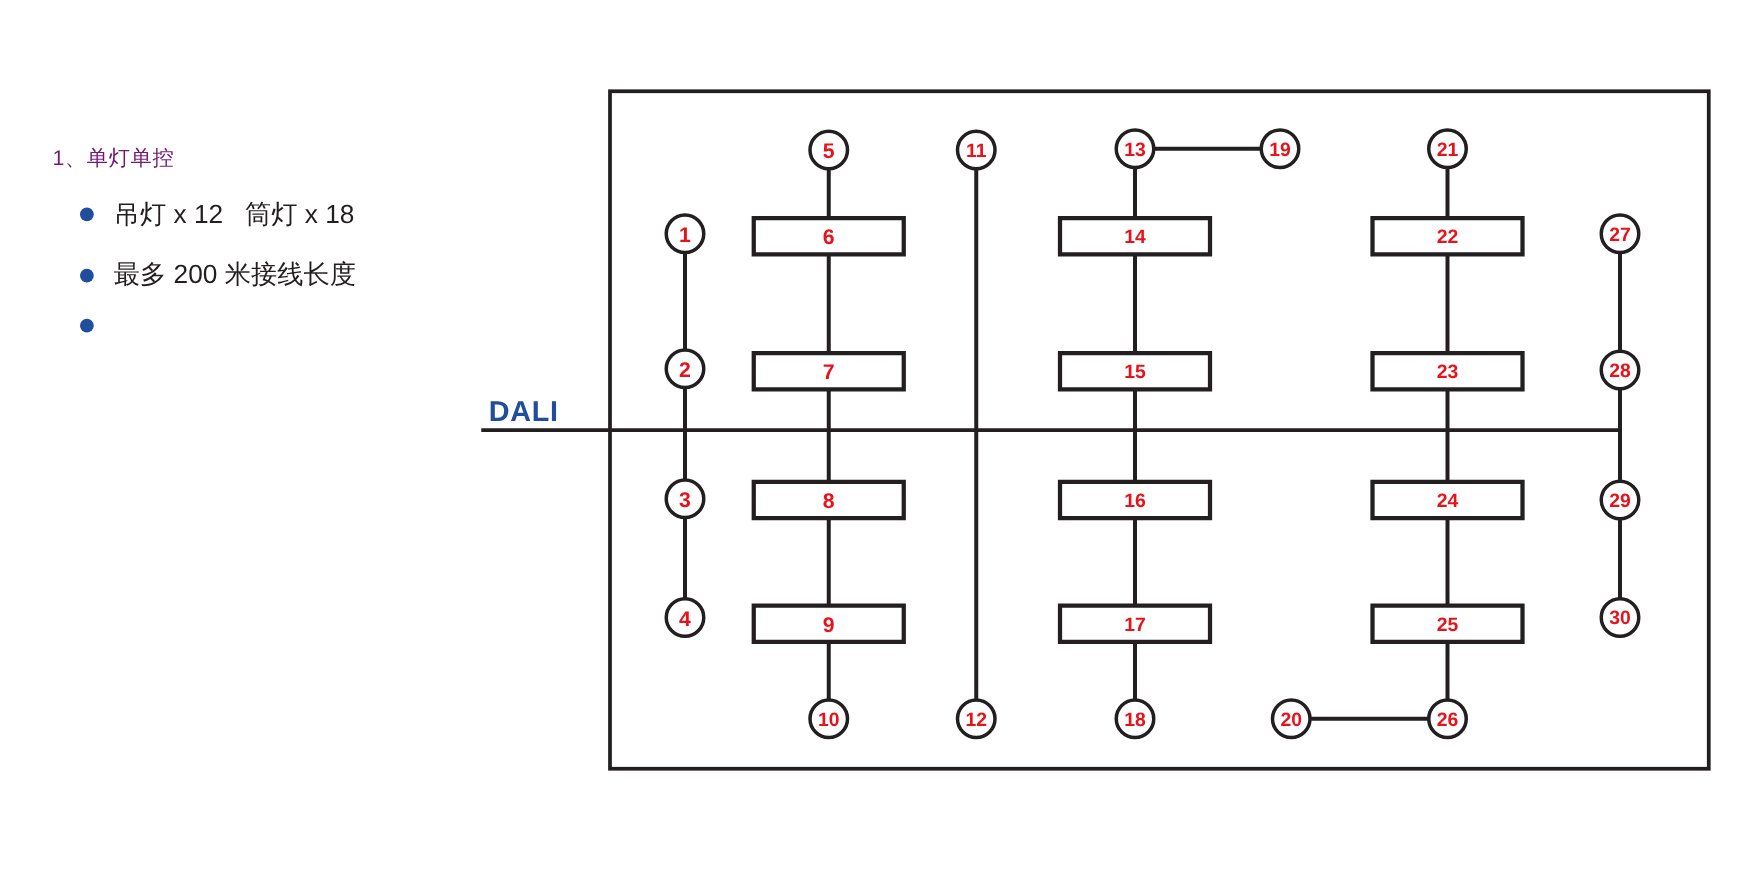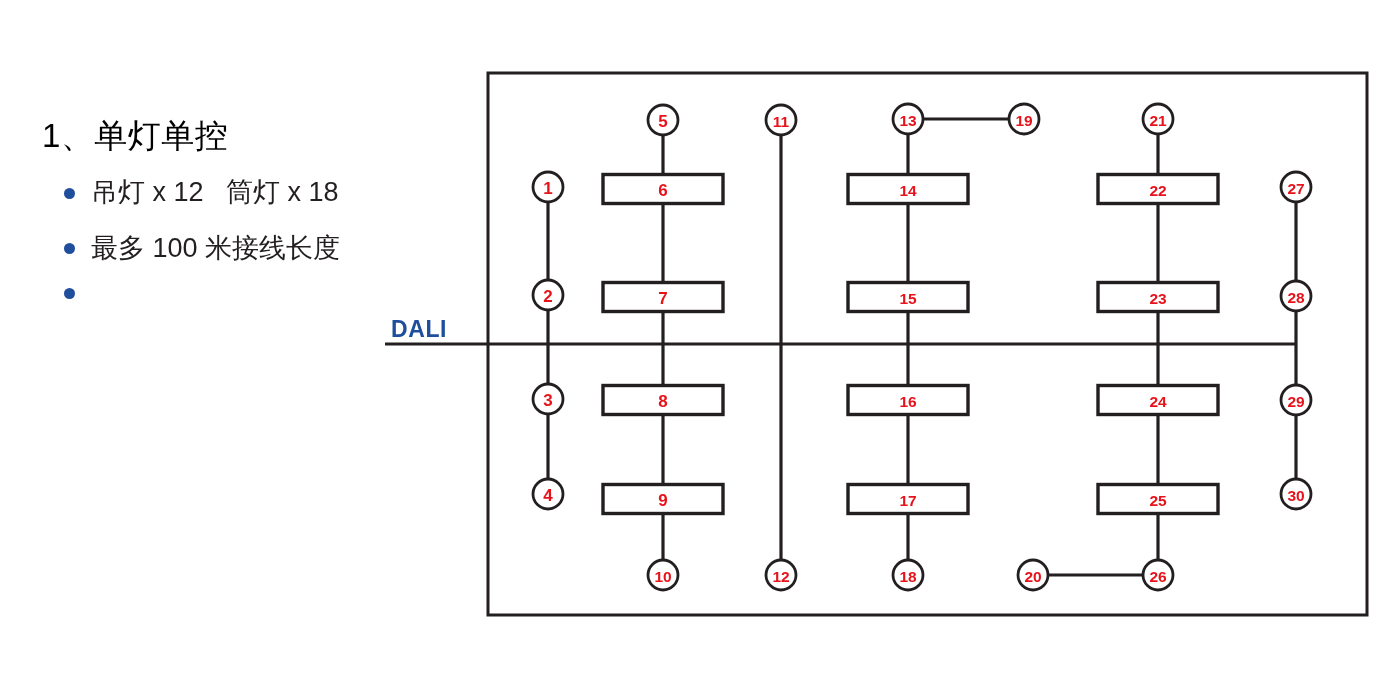--- a/index.html
+++ b/index.html
@@ -17,37 +17,37 @@
   }
 
   
   #left-panel {
     position: absolute;
     left: 42px;
     top: 118px;
     width: 360px;
   }
   #panel-title {
-    font-size: 33px;
+    font-size: 17px;
     font-weight: 400;
-    color: #000000;
+    color: #701a75;
     letter-spacing: 0.5px;
     margin: 0 0 22px 0;
     line-height: 1.1;
   }
   .bullet-list {
     list-style: none;
     margin: 0;
     padding: 0 0 0 22px;
   }
   .bullet-item {
     display: flex;
     align-items: center;
     margin-bottom: 22px;
-    font-size: 27px;
+    font-size: 21px;
     line-height: 1.25;
     color: #231f20;
   }
   .bullet-dot {
     width: 11px;
     height: 11px;
     border-radius: 50%;
     flex: 0 0 auto;
     margin-right: 16px;
     background: #1f4e9c;
@@ -109,21 +109,21 @@
 
 <div id="left-panel">
   <h1 id="panel-title">1、单灯单控</h1>
   <ul class="bullet-list">
     <li class="bullet-item">
       <span class="bullet-dot"></span>
       <span class="bullet-text">吊灯 x 12   筒灯 x 18</span>
     </li>
     <li class="bullet-item">
       <span class="bullet-dot"></span>
-      <span class="bullet-text">最多 100 米接线长度</span>
+      <span class="bullet-text">最多 200 米接线长度</span>
     </li>
     <li class="bullet-item">
       <span class="bullet-dot"></span>
     </li>
   </ul>
 </div>
 
 <svg id="diagram-svg" viewBox="0 0 1400 698">
   <g id="layer-frame">
       <rect x="488" y="73" width="879" height="542" class="frame-rect"></rect>

